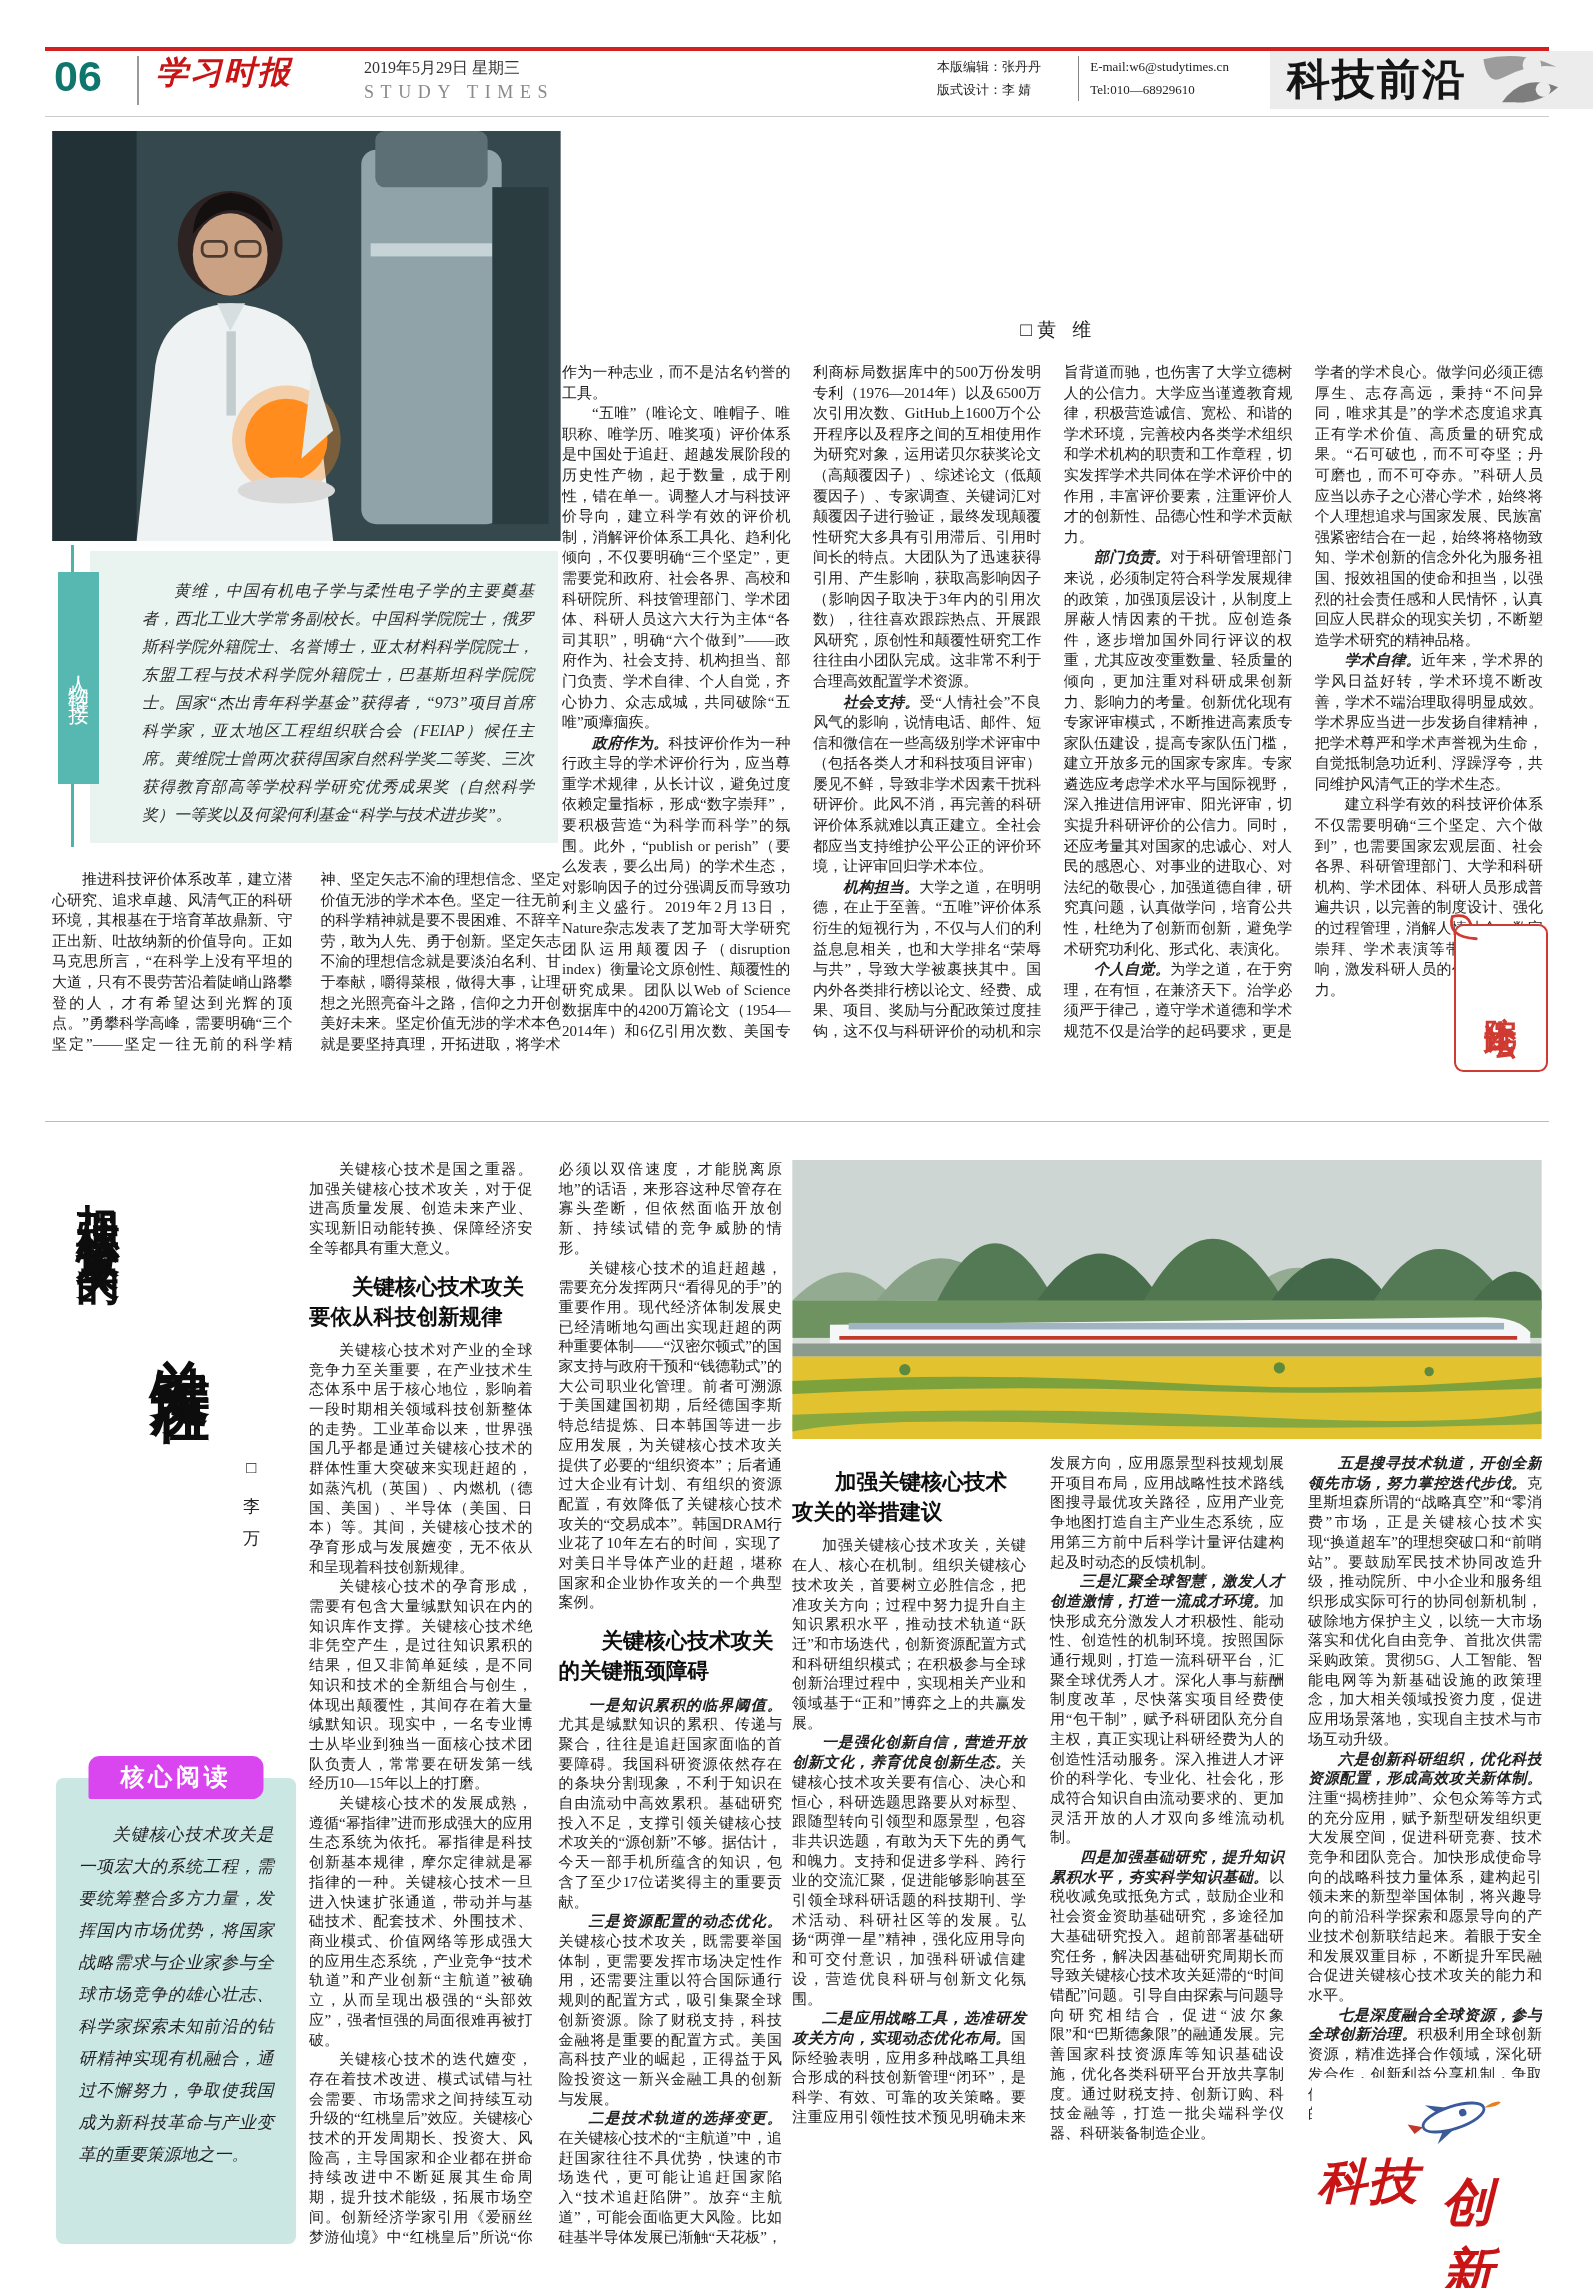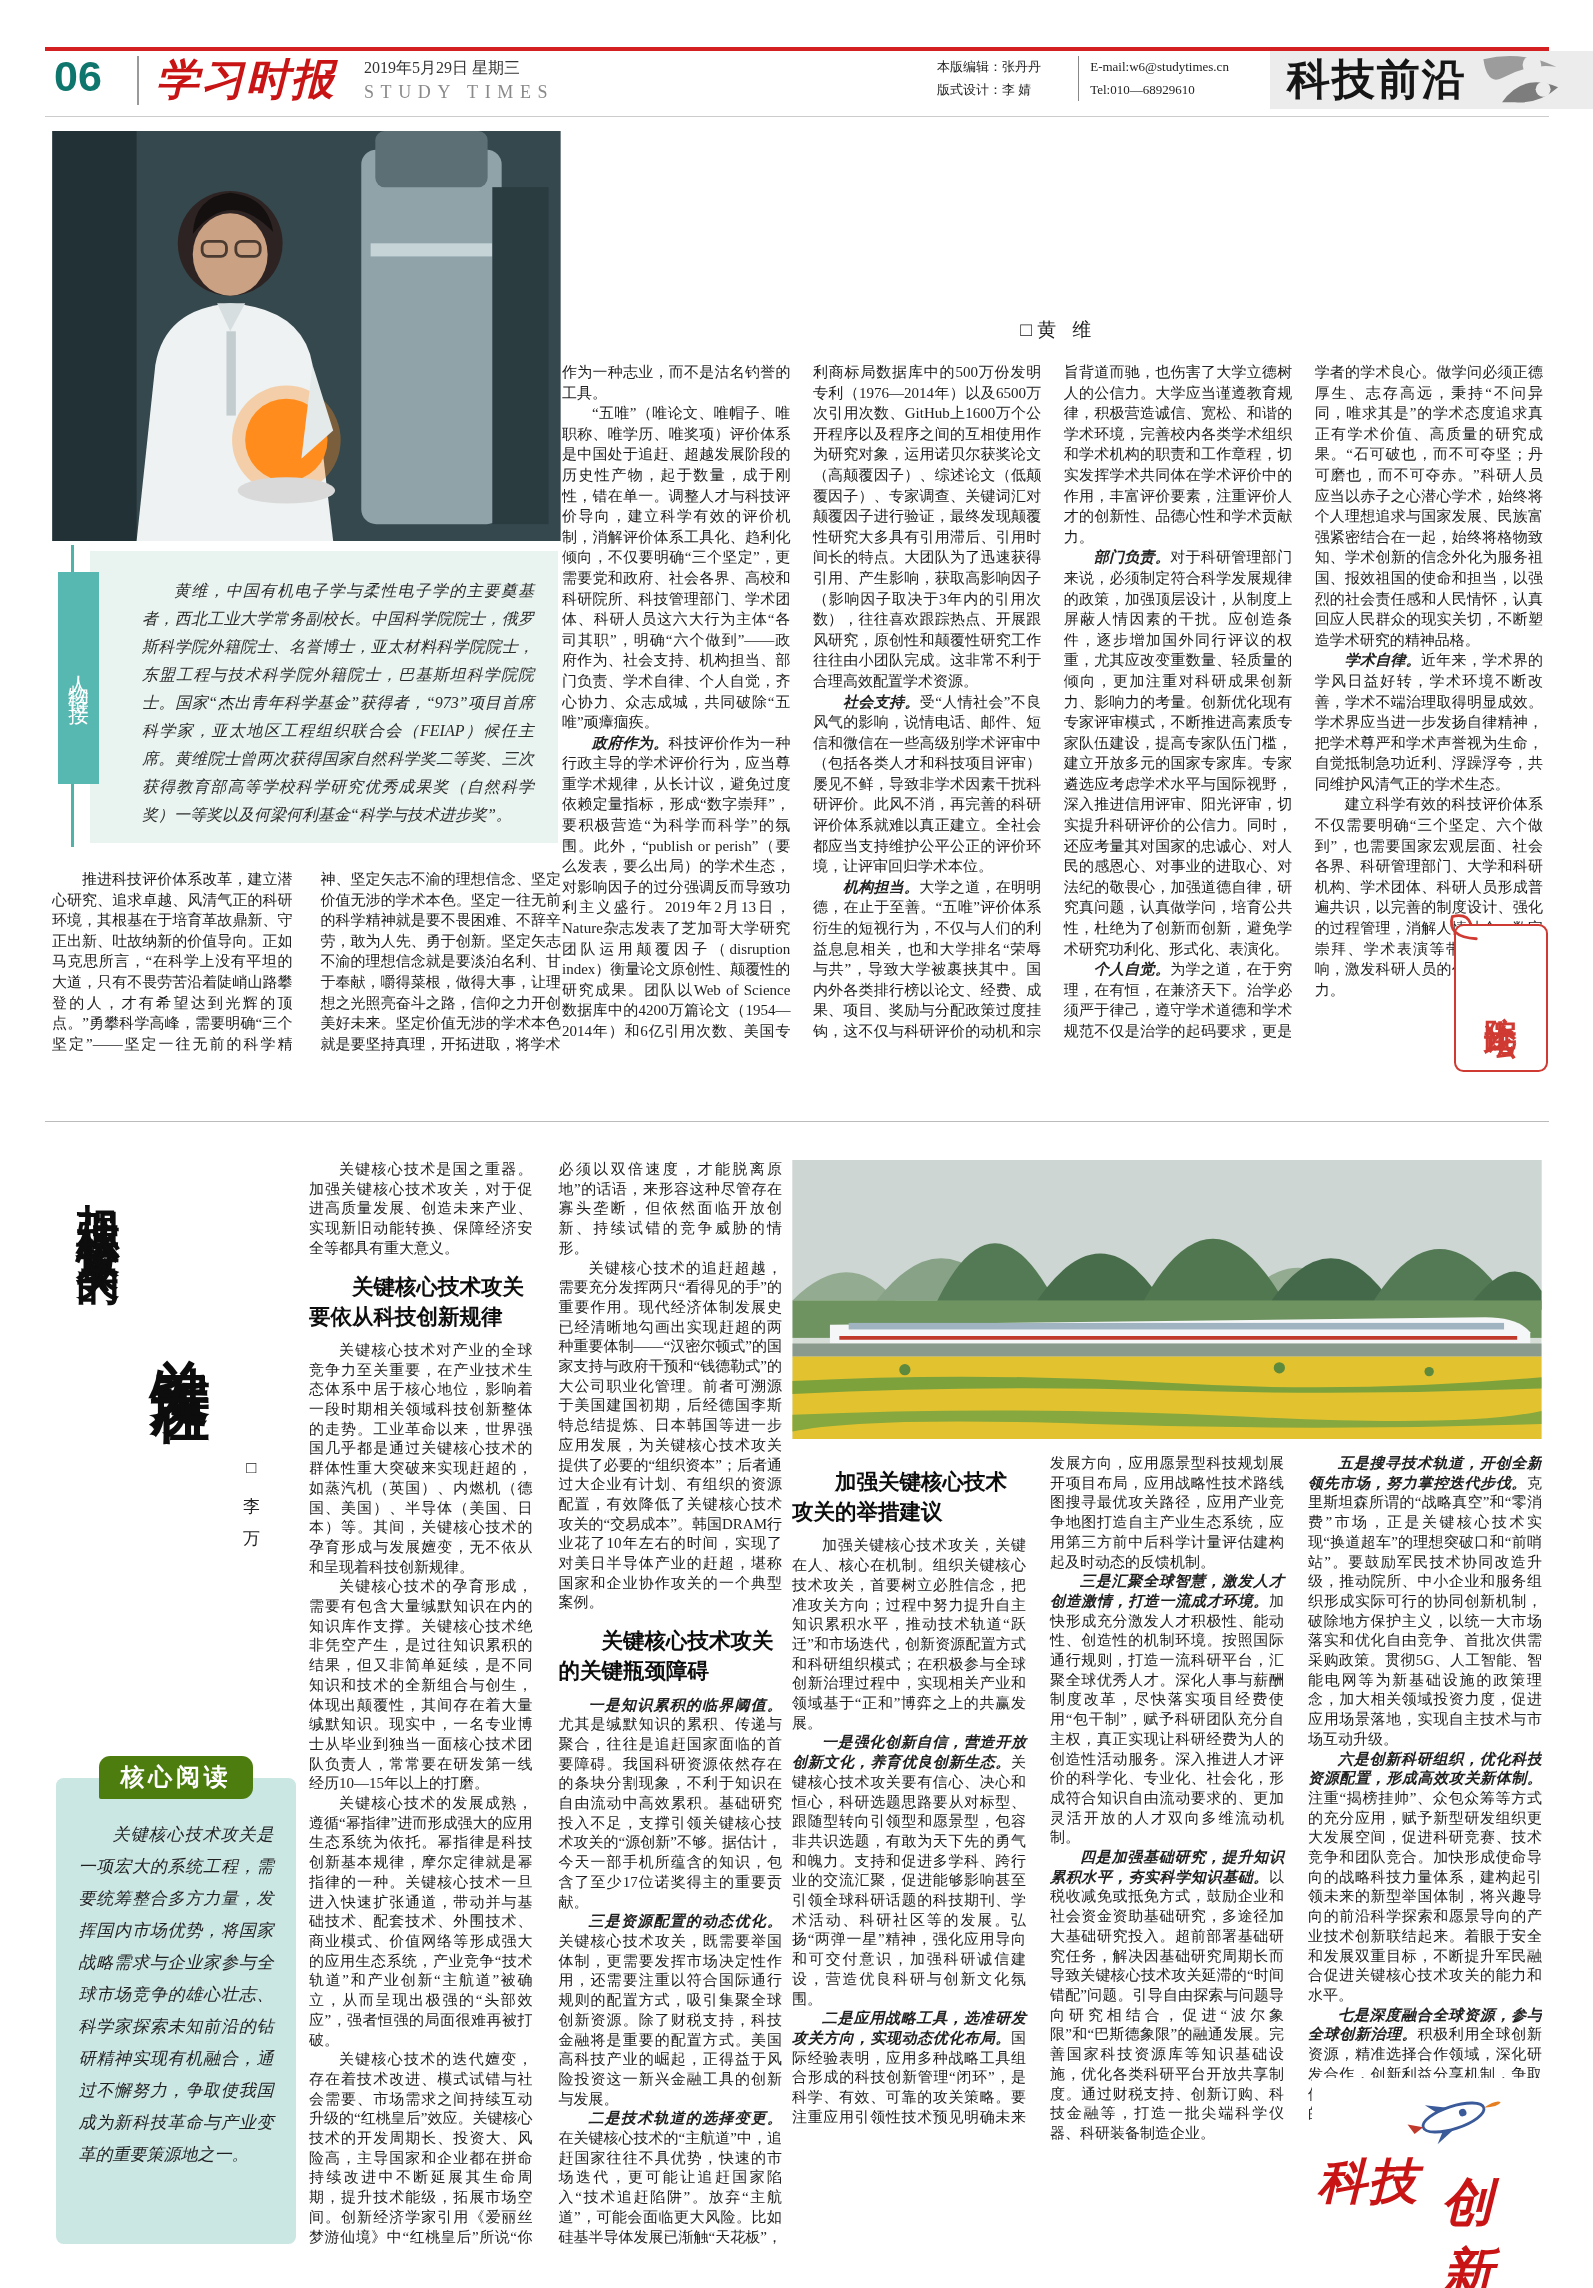--- a/index.html
+++ b/index.html
@@ -4,21 +4,21 @@
 <style>
   html,body{margin:0;padding:0;background:#f2f2f2;}
   #page{position:relative;width:1594px;height:2289px;background:#ffffff;overflow:hidden;
         font-family:"Liberation Serif","DejaVu Serif",serif;color:#222;}
   .abs{position:absolute;}
   
   #red-rule{left:45px;top:47px;width:1504px;height:3.7px;background:#d42020;}
   #page-num{left:54px;top:52px;font-size:43px;font-weight:bold;color:#0f766e;
             font-family:"Liberation Sans","DejaVu Sans",sans-serif;}
   #head-div{left:137px;top:56px;width:1.9px;height:49px;background:#9a9a9a;}
-  #masthead{left:156px;top:51px;font-size:43px;font-weight:bold;font-style:italic;color:#c81414;
+  #masthead{left:156px;top:51px;font-size:32px;font-weight:bold;font-style:italic;color:#c81414;
             letter-spacing:1.9px;}
   #mast-date{left:364px;top:58px;font-size:16px;color:#333;}
   #mast-en{left:364px;top:82px;font-size:18px;color:#8a8a8a;letter-spacing:6.6px;}
   #editor-box{left:937px;top:56px;width:319px;font-size:13px;color:#222;line-height:22.5px;}
   .ed-row{display:flex;}
   .ed-cell-l{width:141px;}
   .ed-cell-r{border-left:0.9px solid #888;padding-left:11.2px;}
   #banner{left:1270px;top:51px;width:323px;height:58px;background:#ececec;display:flex;align-items:center;}
   #banner-title{font-size:43px;font-weight:bold;color:#151515;letter-spacing:1.9px;padding-left:17px;
             font-family:"Liberation Sans","DejaVu Sans",sans-serif;}
@@ -51,22 +51,22 @@
   #seal-orn{left:1443px;top:911px;}
   
   #mid-rule{left:45px;top:1121px;width:1504px;height:0.9px;background:#bbbbbb;}
   
   .vtitle{writing-mode:vertical-rl;text-orientation:upright;font-weight:bold;color:#0d0d0d;}
   #bt1{left:69px;top:1169px;font-size:43px;letter-spacing:7.5px;}
   #bt2{left:139px;top:1310px;font-size:60px;letter-spacing:9.4px;}
   #bt-byline{left:240px;top:1458px;font-size:17px;letter-spacing:7.5px;writing-mode:vertical-rl;
              text-orientation:upright;color:#222;}
   #core-box{left:56px;top:1778px;width:240px;height:466px;background:#cbe7e4;border-radius:7.5px;overflow:visible;}
-  #core-tab{position:absolute;left:50%;transform:translateX(-50%);top:-22.5px;width:154px;height:43px;
-            background:#4d7c0f;color:#fff;border-radius:11.2px 11.2px 11.2px 1.9px;display:flex;align-items:center;
+  #core-tab{position:absolute;left:50%;transform:translateX(-50%);top:-22.5px;width:175px;height:43px;
+            background:#d946ef;color:#fff;border-radius:11.2px 11.2px 11.2px 1.9px;display:flex;align-items:center;
             justify-content:center;font-size:24px;font-weight:bold;letter-spacing:3.7px;
             font-family:"Liberation Sans","DejaVu Sans",sans-serif;}
   #core-text{padding:41px 22.5px 0 22.5px;font-size:17px;line-height:32px;font-style:italic;
              text-align:justify;text-indent:2em;color:#1f1f1f;}
   #bm-flow{left:309px;top:1160px;width:473px;height:1093px;column-count:2;column-gap:26px;overflow:hidden;}
   #bm-flow .flow-p, #bp-flow .flow-p{font-size:15px;line-height:19.7px;}
   .flow-h{margin:13px 0 9.4px 0;font-size:21.5px;line-height:30px;font-weight:bold;color:#0d0d0d;
           font-family:"Liberation Sans","DejaVu Sans",sans-serif;text-indent:2em;break-inside:avoid;}
   #photo2{left:792px;top:1160px;width:750px;height:279px;overflow:hidden;}
   #bp-flow{left:792px;top:1454px;width:750px;height:799px;column-count:3;column-gap:24px;overflow:hidden;}

